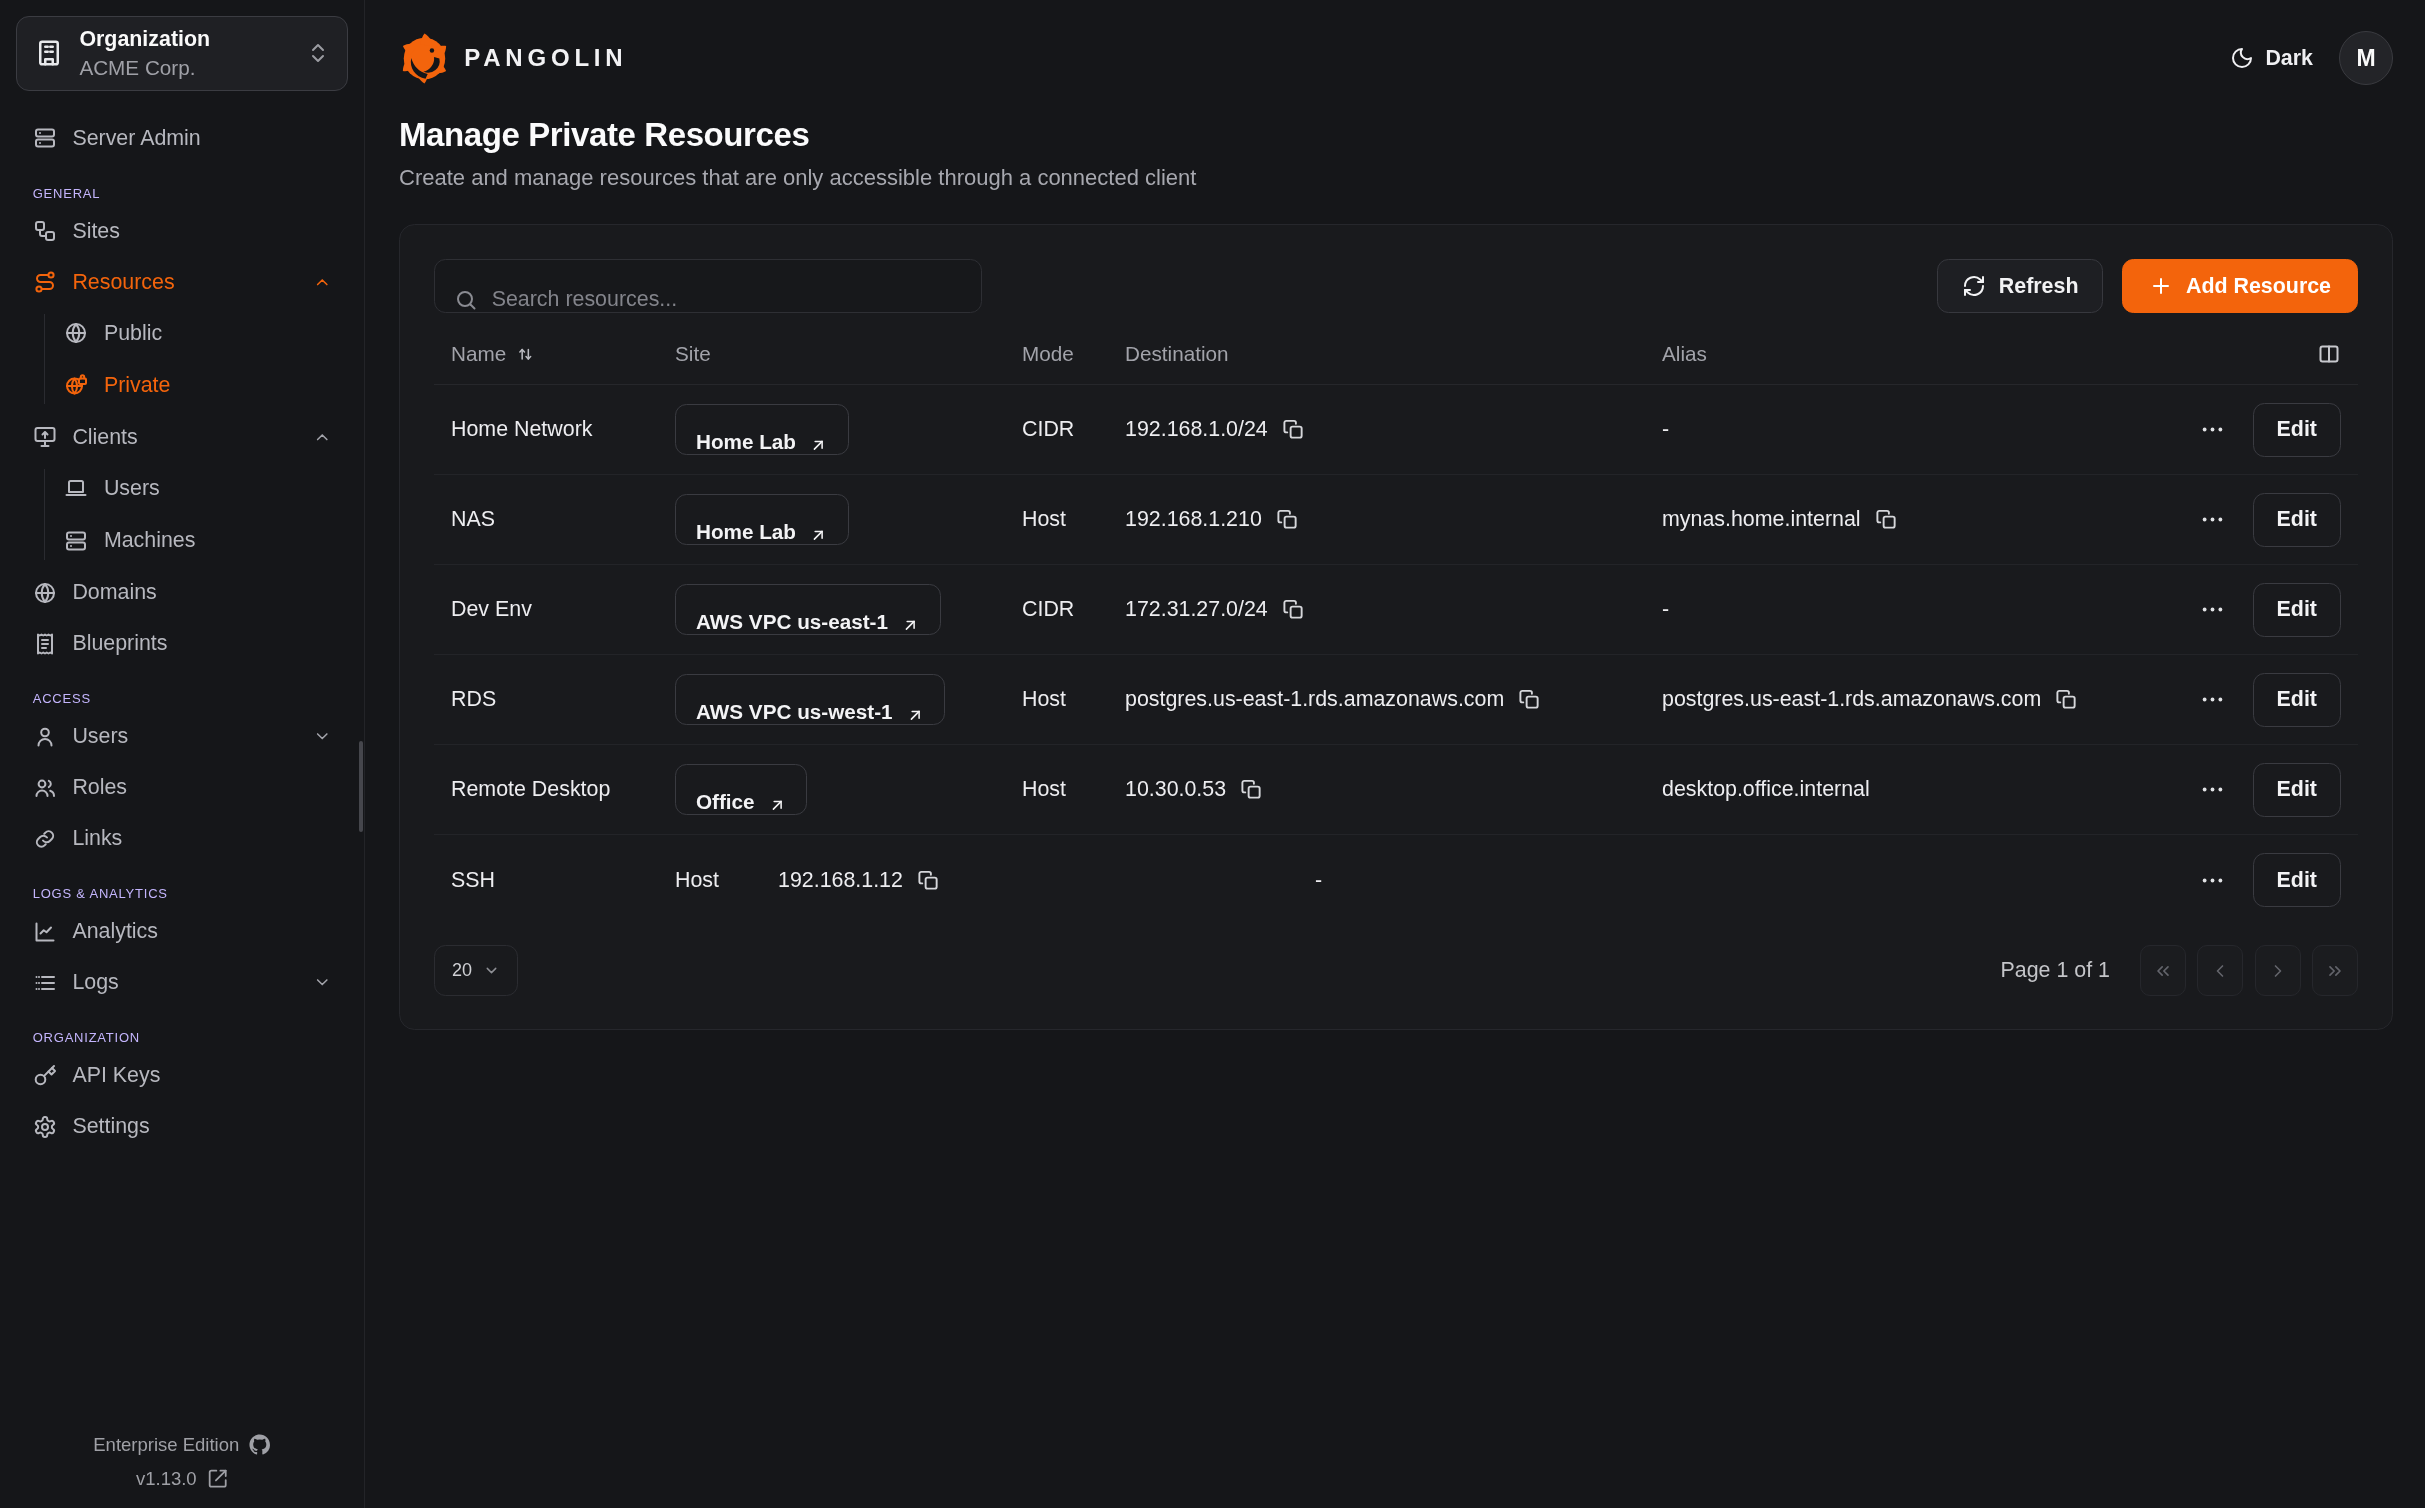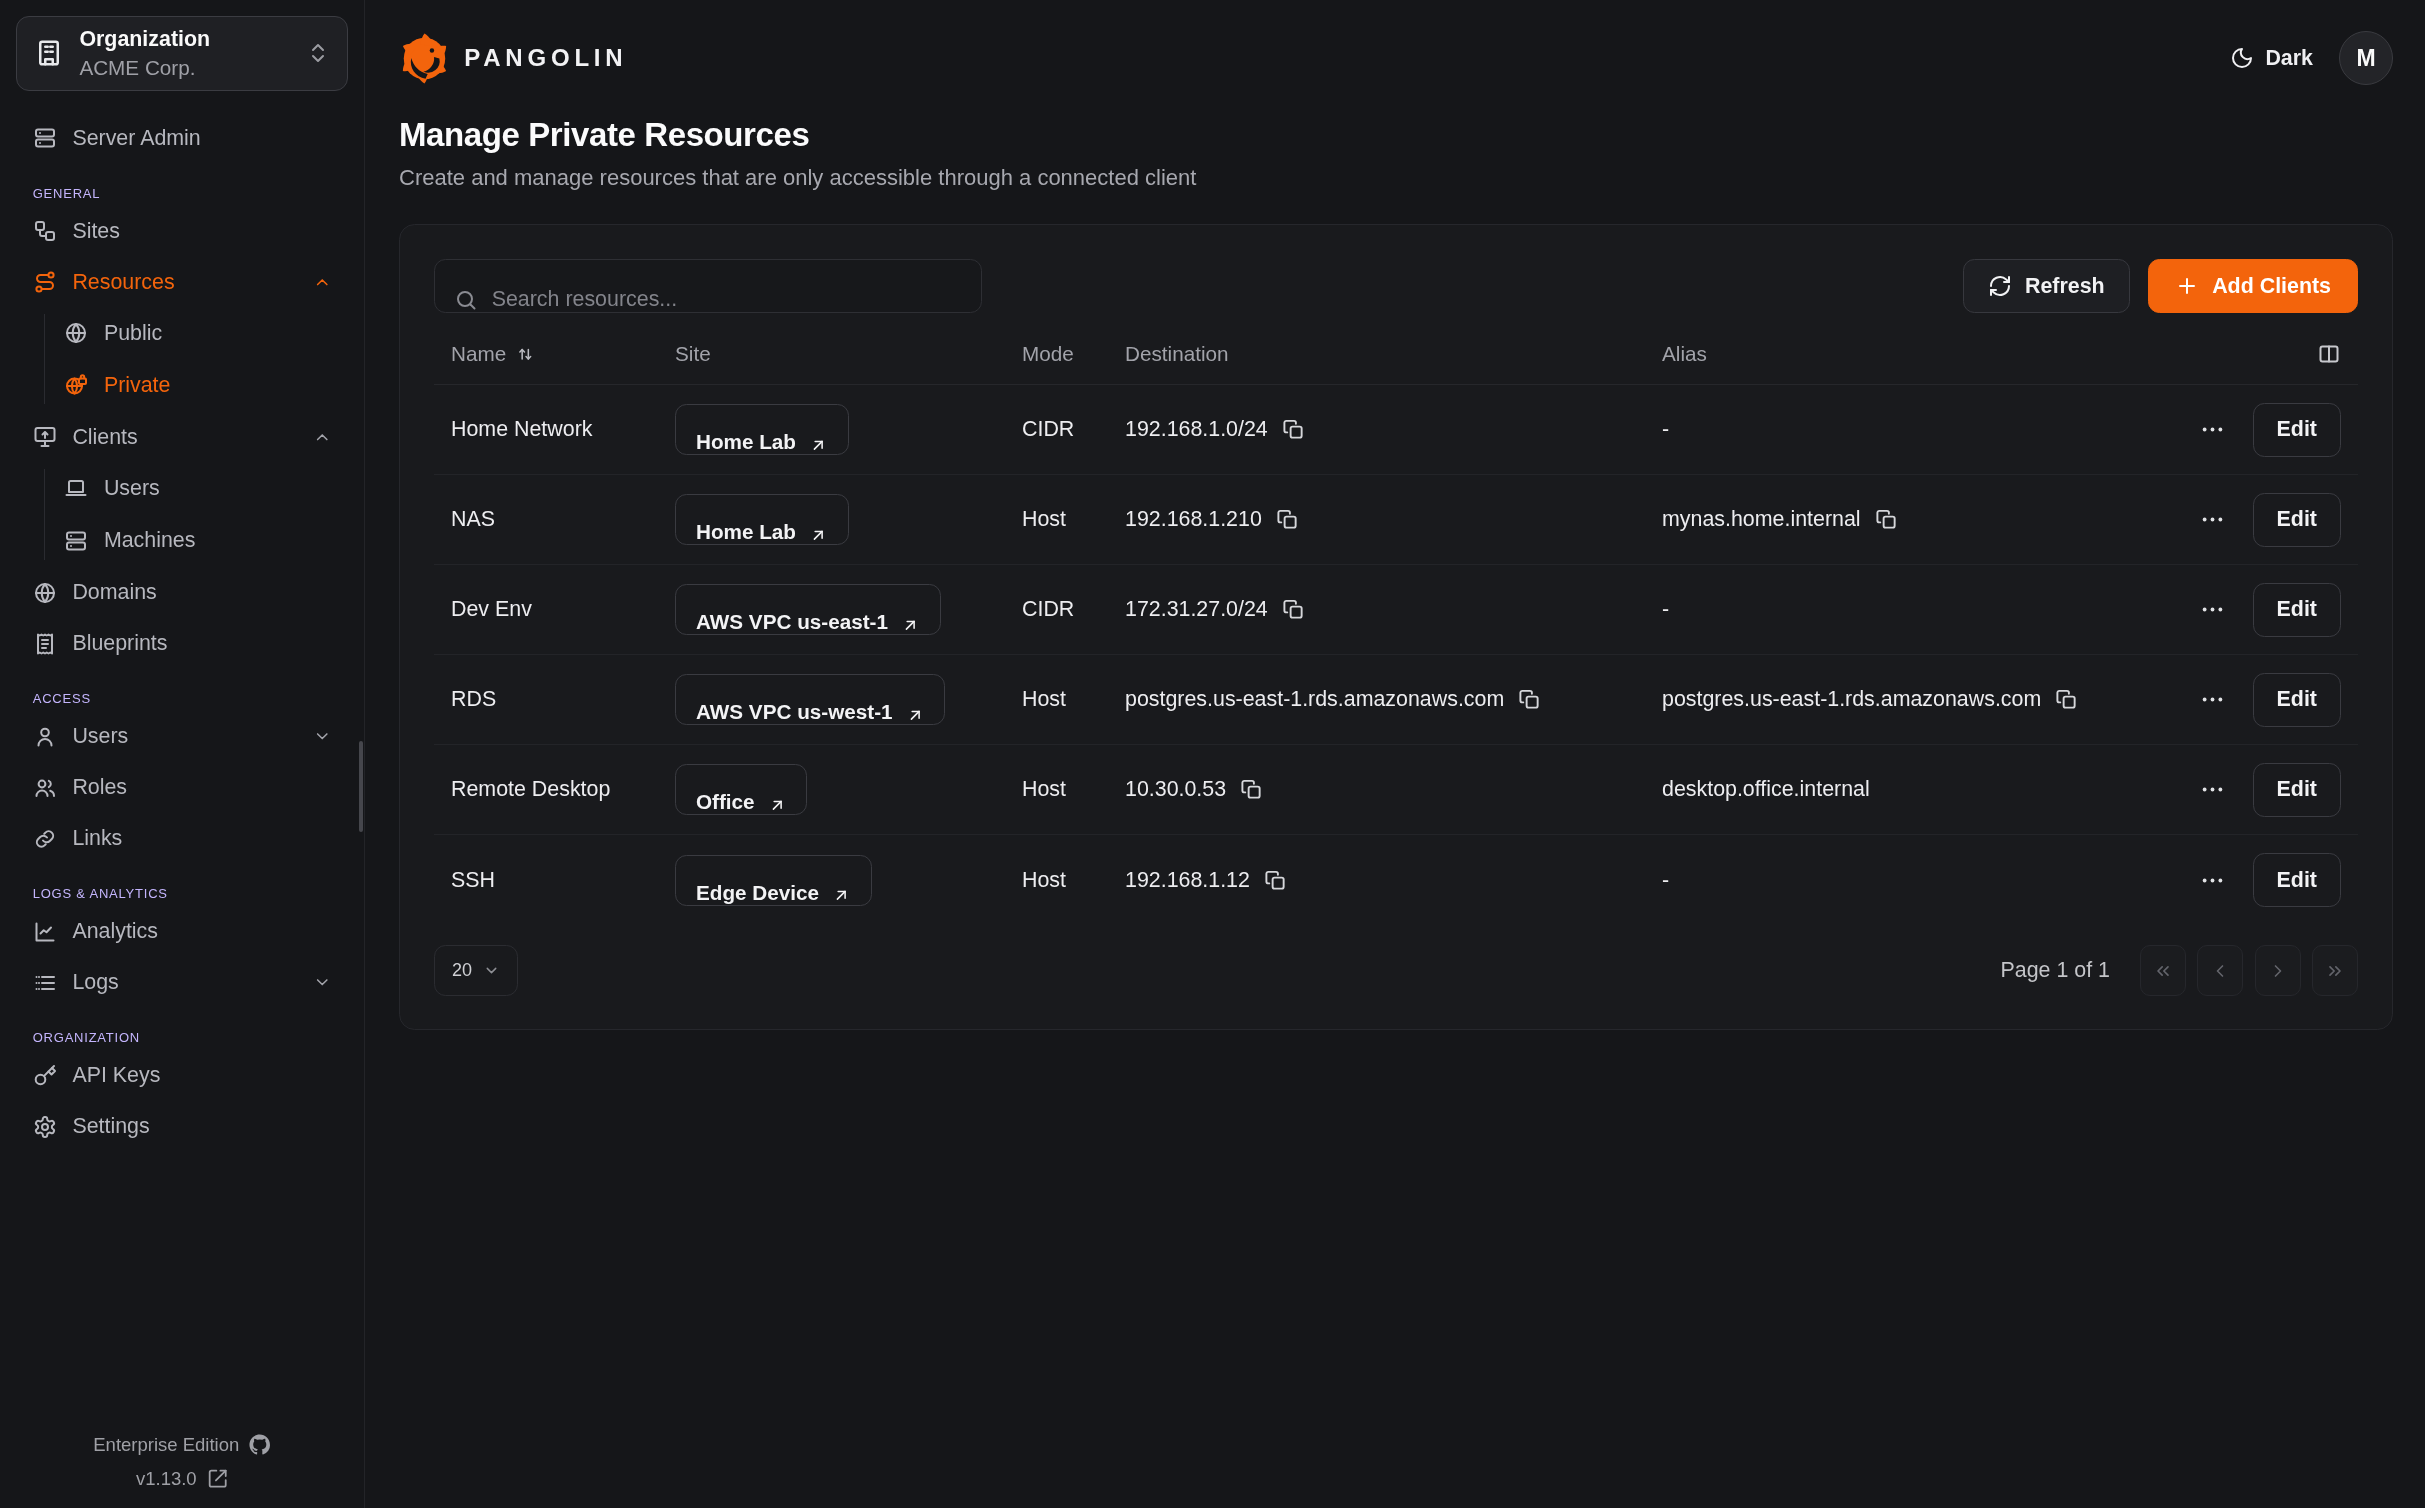--- a/index.html
+++ b/index.html
@@ -480,21 +480,21 @@
                 </svg>
               </span>
             <span>Refresh</span>
           </button>
           <button class="btn primary">
             <span class="icon">
                 <svg viewBox="0 0 24 24" fill="none" stroke="currentColor" stroke-width="2" stroke-linecap="round" stroke-linejoin="round">
                   <path d="M5 12h14M12 5v14"></path>
                 </svg>
               </span>
-            <span>Add Clients</span>
+            <span>Add Resource</span>
           </button>
         </div>
       </div>
 
       <div class="thead">
         <div class="cell c-name th-sort">
           <span>Name</span>
           <button class="sort-btn">
               <span class="icon sm">
                 <svg viewBox="0 0 24 24" fill="none" stroke="currentColor" stroke-width="2" stroke-linecap="round" stroke-linejoin="round">
@@ -788,31 +788,20 @@
                     <circle cx="19" cy="12" r="1.7"></circle>
                   </svg>
                 </span>
               </button>
               <button class="edit-btn">Edit</button>
             </div>
           </div>
           <div class="trow">
             <div class="cell c-name">
               <span>SSH</span>
-            </div>
-            <div class="cell c-site">
-              <button class="chip">
-                <span>Edge Device</span>
-                <span class="icon sm">
-                  <svg viewBox="0 0 24 24" fill="none" stroke="currentColor" stroke-width="2" stroke-linecap="round" stroke-linejoin="round">
-                    <path d="M7 17 17 7"></path>
-                    <path d="M8 7h9v9"></path>
-                  </svg>
-                </span>
-              </button>
             </div>
             <div class="cell c-mode">
               <span>Host</span>
             </div>
             <div class="cell c-dest">
               <div class="val-wrap">
                 <span>192.168.1.12</span>
                 <button class="copy-btn">
                   <span class="icon">
                     <svg viewBox="0 0 24 24" fill="none" stroke="currentColor" stroke-width="2" stroke-linecap="round" stroke-linejoin="round">

